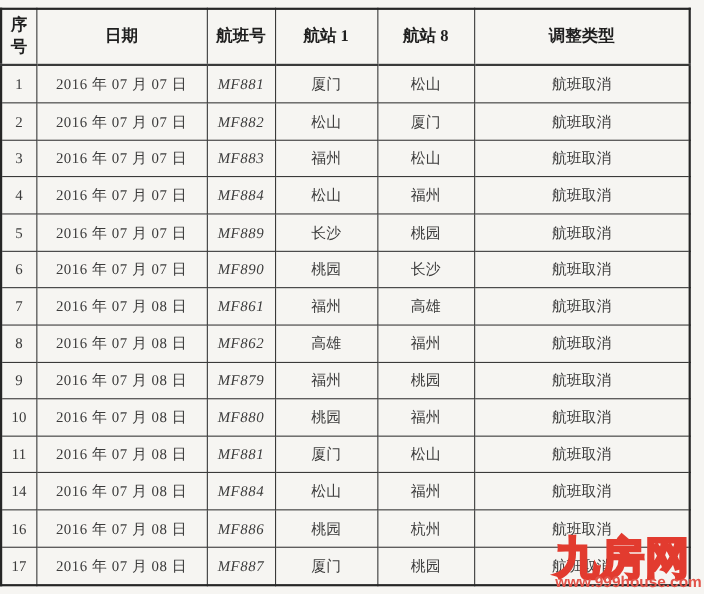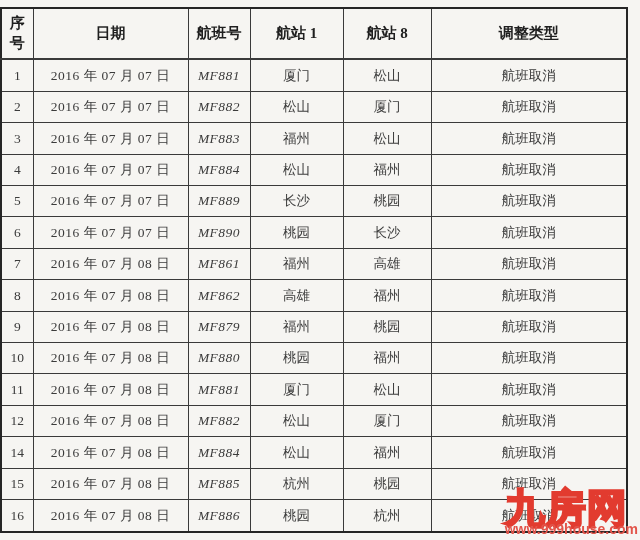--- a/index.html
+++ b/index.html
@@ -198,49 +198,41 @@
           </tr>
           <tr>
             <td>11</td>
             <td class="cell-date">2016 年 07 月 08 日</td>
             <td class="cell-flight">MF881</td>
             <td>厦门</td>
             <td>松山</td>
             <td>航班取消</td>
           </tr>
           <tr>
-            <td>12</td>
-            <td class="cell-date">2016 年 07 月 08 日</td>
-            <td class="cell-flight">MF882</td>
-            <td>松山</td>
-            <td>厦门</td>
-            <td>航班取消</td>
-          </tr>
-          <tr>
             <td>14</td>
             <td class="cell-date">2016 年 07 月 08 日</td>
             <td class="cell-flight">MF884</td>
             <td>松山</td>
             <td>福州</td>
             <td>航班取消</td>
           </tr>
           <tr>
-            <td>15</td>
-            <td class="cell-date">2016 年 07 月 08 日</td>
-            <td class="cell-flight">MF885</td>
+            <td>16</td>
+            <td class="cell-date">2016 年 07 月 08 日</td>
+            <td class="cell-flight">MF886</td>
+            <td>桃园</td>
             <td>杭州</td>
-            <td>桃园</td>
-            <td>航班取消</td>
-          </tr>
-          <tr>
-            <td>16</td>
-            <td class="cell-date">2016 年 07 月 08 日</td>
-            <td class="cell-flight">MF886</td>
-            <td>桃园</td>
-            <td>杭州</td>
+            <td>航班取消</td>
+          </tr>
+          <tr>
+            <td>17</td>
+            <td class="cell-date">2016 年 07 月 08 日</td>
+            <td class="cell-flight">MF887</td>
+            <td>厦门</td>
+            <td>桃园</td>
             <td>航班取消</td>
           </tr>
         </tbody>
     </table>
   </div>
 
   <div class="watermark">
     <div class="wm-brand">九房网</div>
     <div class="wm-url">www.999house.com</div>
   </div>

